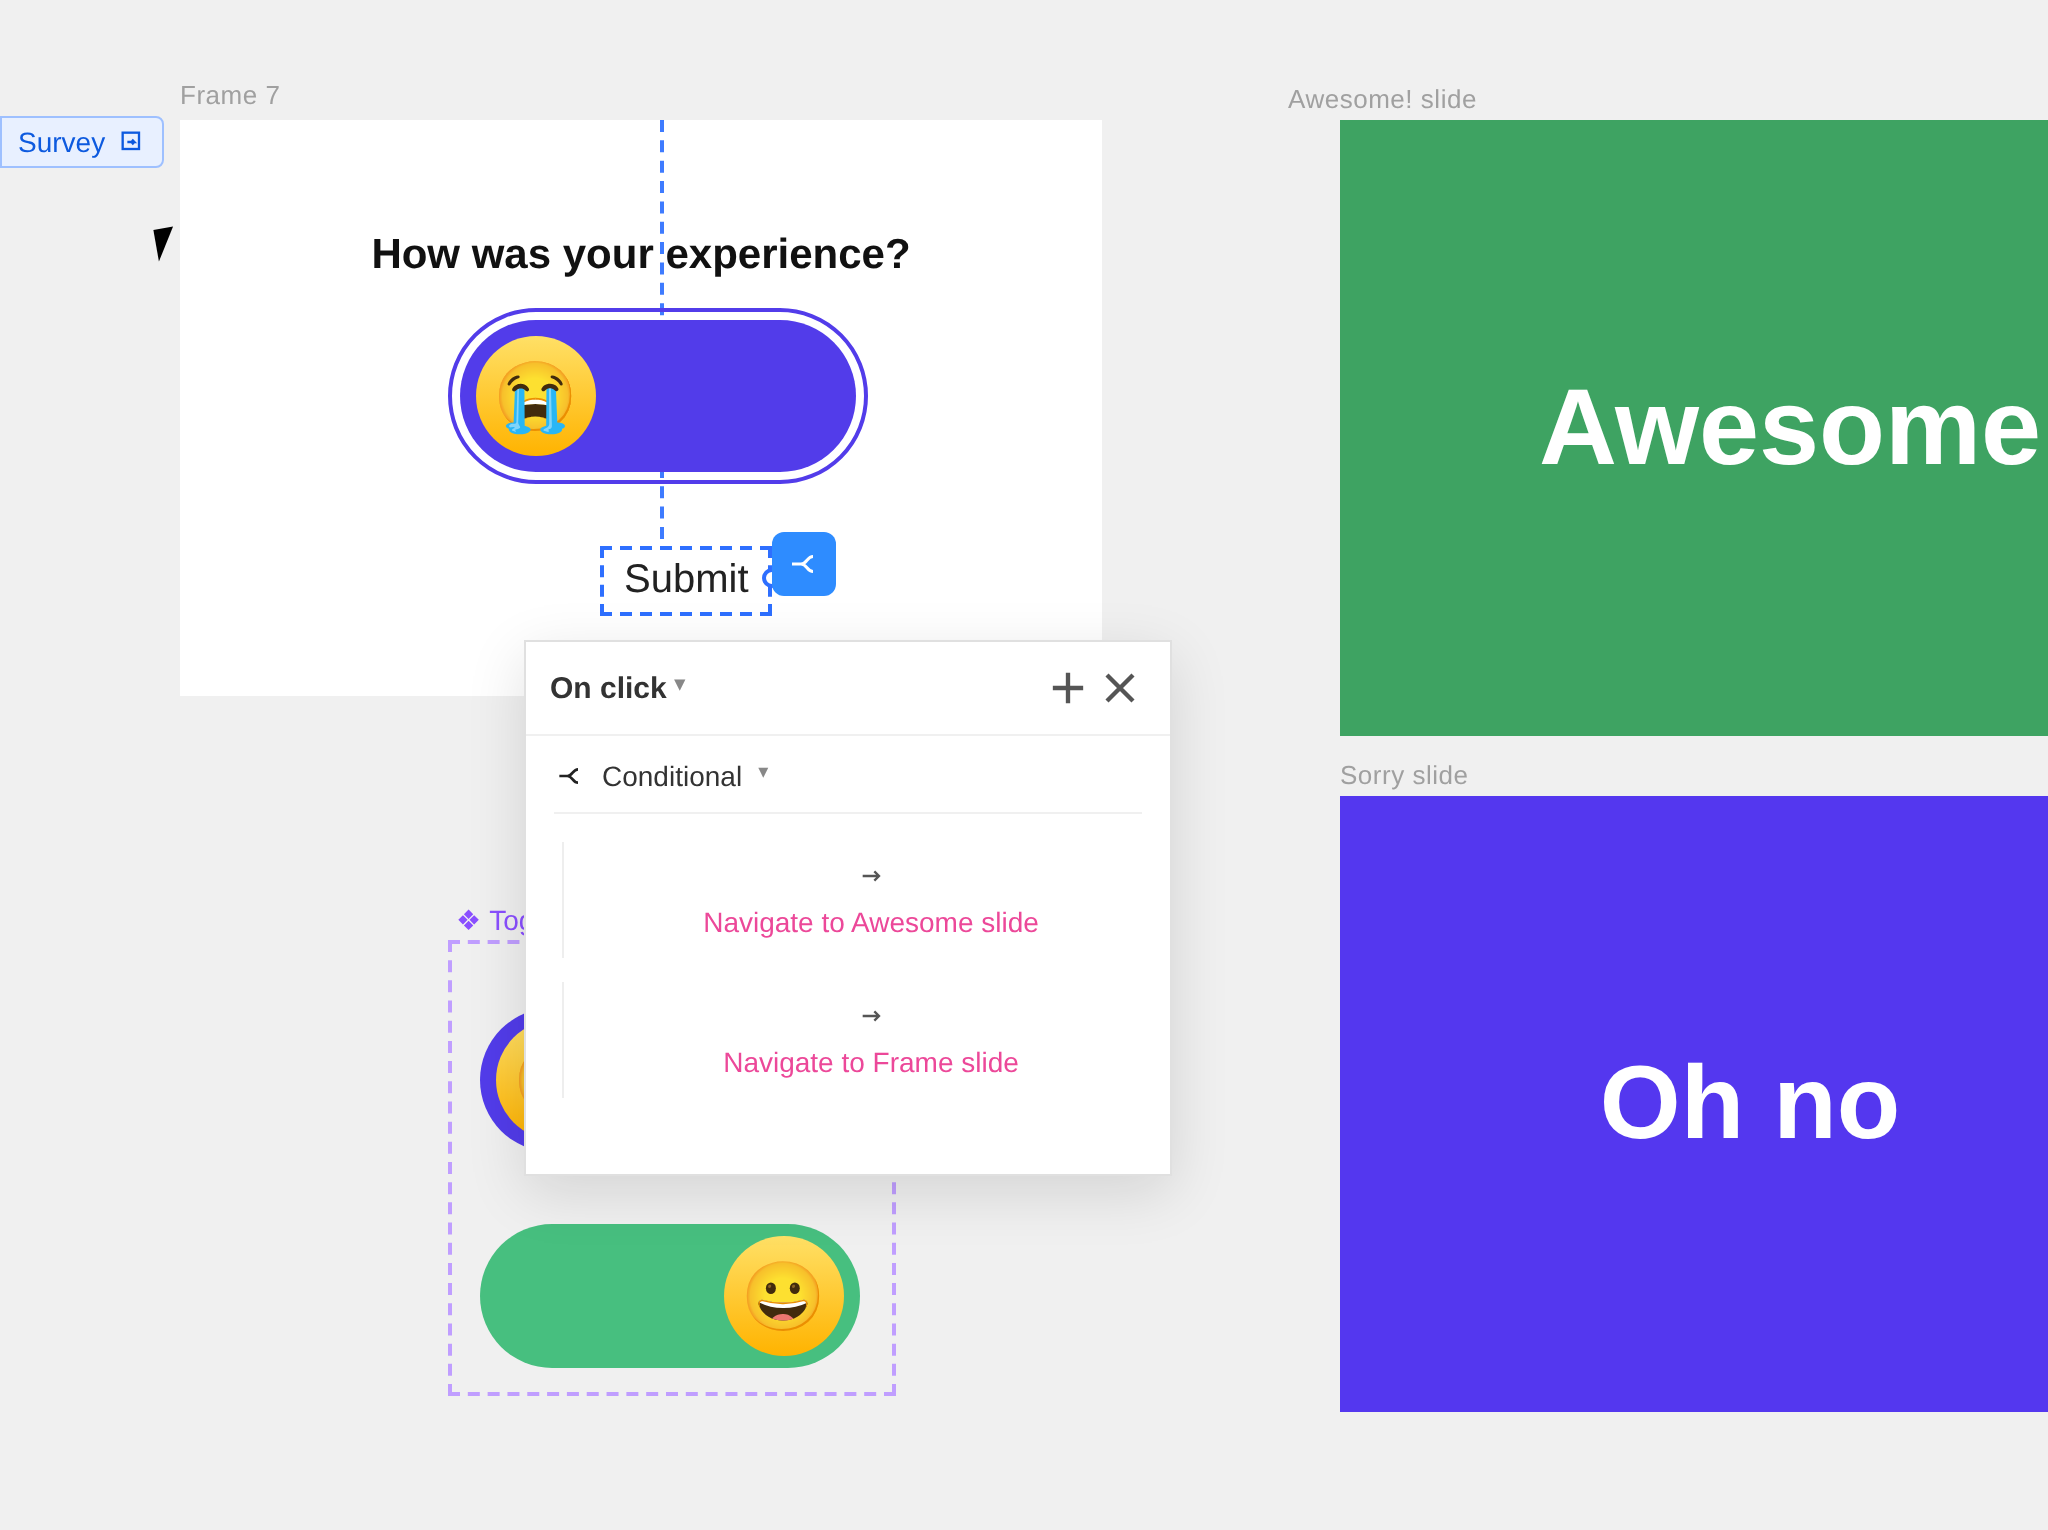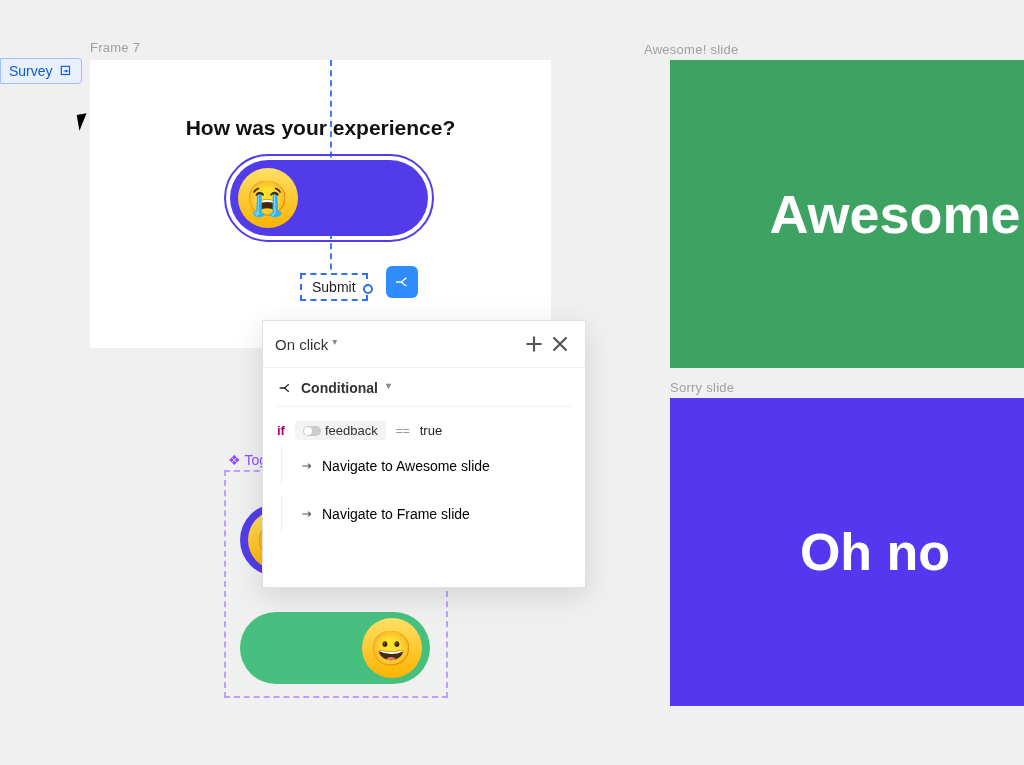--- a/index.html
+++ b/index.html
@@ -73,21 +73,21 @@
     }
     .pill .emoji.left { margin-left: 8px; }
     .pill .emoji.right { margin-left: auto; margin-right: 8px; }
 
     
     .submit-btn {
       position: absolute; left: 300px; top: 273px;
       background: #fff;
       border: 2px dashed #2e6fff;
       padding: 4px 10px;
-      font-size: 14px;
+      font-size: 20px;
       color: #222;
     }
     .node-handle {
       position: absolute; width: 10px; height: 10px;
       border: 2px solid #2e6fff; background: #fff; border-radius: 50%;
     }
     .flow-badge {
       position: absolute;
       width: 32px; height: 32px;
       border-radius: 6px;
@@ -119,33 +119,33 @@
       border: 1px solid #e0e0e0;
       box-shadow: 0 8px 28px rgba(0,0,0,0.12);
       font-size: 14px;
     }
     .panel-header {
       display: flex; align-items: center;
       padding: 10px 12px;
       border-bottom: 1px solid rgba(0,0,0,0.06);
     }
     .panel-header .trigger {
-      font-weight: 400; font-size: 15px;
+      font-weight: 700; font-size: 15px;
       display: flex; align-items: flex-start; gap: 4px;
     }
     .panel-header .spacer { flex: 1; }
     .icon-btn {
       width: 26px; height: 26px;
       display: inline-flex; align-items: center; justify-content: center;
       color: #555; cursor: pointer;
     }
     .panel-body { padding: 12px 14px; }
     .row-conditional {
       display: flex; gap: 8px;
-      font-weight: 700; margin-bottom: 14px;
+      font-weight: 400; margin-bottom: 14px;
       border-bottom: 1px solid rgba(0,0,0,0.06);
       padding-bottom: 10px;
     }
     .row-conditional svg { width: 16px; height: 16px; }
     .cond-line { display: flex; align-items: center; gap: 10px; margin-bottom: 8px;}
     .cond-block { border-left: 1px solid #eee; margin-left: 4px; padding-left: 12px; margin-bottom: 12px;}
     .kw { color: #b00070; font-weight: 600; font-size: 13px;}
     .var-chip {
       display: inline-flex; align-items: center; gap: 4px;
       background: #f3f3f3; border-radius: 4px;
@@ -155,21 +155,21 @@
       width: 18px; height: 10px; background: #ccc; border-radius: 10px; position: relative;
     }
     .var-chip .toggle::after {
       content:""; position: absolute; width: 8px; height: 8px; background: #fff;
       border-radius: 50%; top:1px; left:1px;
     }
     .op { color: #999; font-size: 12px;}
     .val { font-size: 13px; color: #222;}
     .action-line {
       display: flex; align-items: center; gap: 8px;
-      padding: 10px 0 10px 6px; font-size: 14px; color: #000000;
+      padding: 10px 0 10px 6px; font-size: 14px; color: #ec4899; flex-direction: column;
     }
     .action-line svg { width: 14px; height: 14px; stroke:#555; }
 
     
     .slide {
       position: absolute;
       left: 670px; width: 370px; height: 308px;
       display: flex; align-items: center; justify-content: center;
       color: #fff; font-weight: 800; font-size: 54px;
       overflow: hidden;
@@ -269,29 +269,20 @@
     </div>
     <div class="panel-body">
       <div class="row-conditional">
         <svg viewBox="0 0 24 24" stroke="#222" fill="none" stroke-width="2">
             <path d="M4 12h6 M10 12c4 0 4-5 8-5 M10 12c4 0 4 5 8 5"></path>
           </svg>
         <span>Conditional</span>
         <span class="chev">▾</span>
       </div>
 
-      <div class="cond-line">
-        <span class="kw">if</span>
-        <span class="var-chip">
-          <span class="toggle"></span>
-          <span>feedback</span>
-        </span>
-        <span class="op">==</span>
-        <span class="val">true</span>
-      </div>
 
       <div class="cond-block">
         <div class="action-line">
           <svg viewBox="0 0 24 24" fill="none" stroke-width="2">
               <path d="M4 12h14m-4-4 4 4-4 4"></path>
             </svg>
           <span>Navigate to Awesome slide</span>
         </div>
       </div>
 

